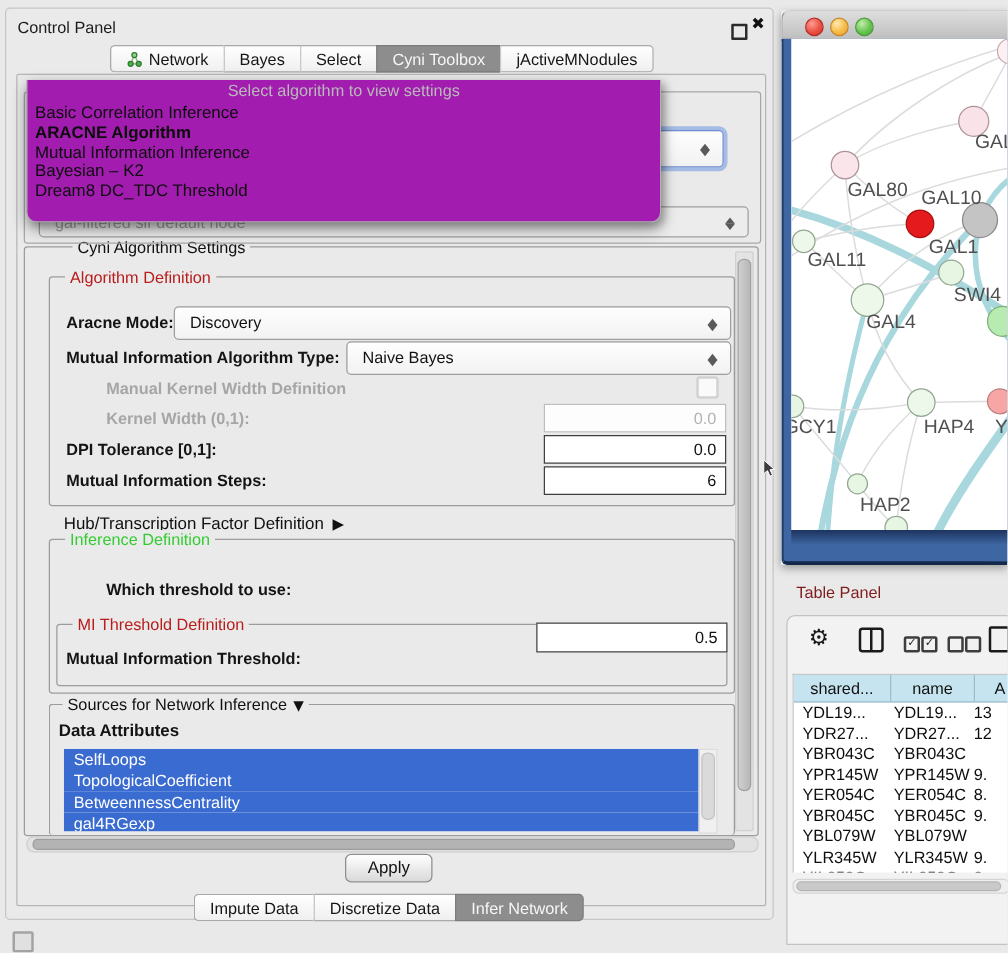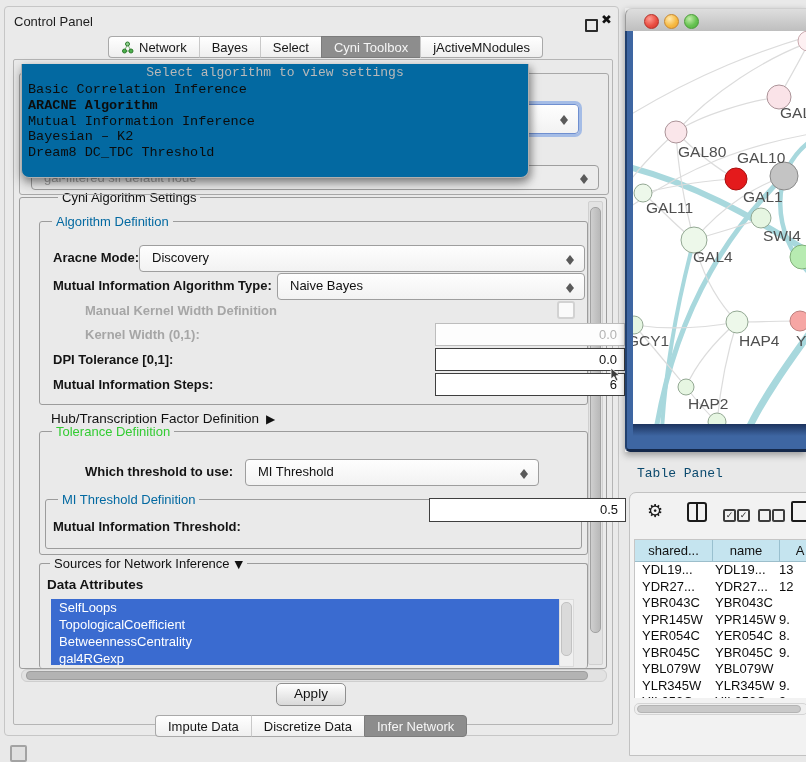--- a/index.html
+++ b/index.html
@@ -10,21 +10,21 @@
   .ico{font-family:"DejaVu Sans",sans-serif;}
 
   
   #cp{left:4px;top:6px;width:613px;height:728px;background:#eaeaea;
       border:1px solid #c6c6c6;border-radius:4px;}
   #cp-title{left:9px;top:7px;font-size:13px;color:#1c1c1c;}
   #cp-float{left:580px;top:12px;width:9px;height:9px;border:2px solid #2b2b2b;border-radius:1px;}
   #cp-close{left:596px;top:5px;font-size:13px;font-weight:bold;color:#111;}
 
   .tabbar{display:flex;height:22px;}
-  #tab-bar{left:83px;top:29px;margin-left:20px;}
+  #tab-bar{left:83px;top:29px;}
   #bottom-tabs{left:150px;top:708px;}
   .tab{font-size:13px;line-height:21px;padding:0 12px;color:#161616;white-space:nowrap;
        background:linear-gradient(#ffffff,#efefef);
        border-top:1px solid #a9a9a9;border-bottom:1px solid #a9a9a9;}
   .tab.first{border-left:1px solid #a9a9a9;border-radius:4px 0 0 4px;}
   .tab.last{border-right:1px solid #a9a9a9;border-radius:0 4px 4px 0;}
   .tab+.tab{border-left:1px solid #c9c9c9;}
   .tab.sel{background:#8d8d8d;color:#f6f6f6;border-color:#7c7c7c;}
   .tab .nicon{display:inline-block;vertical-align:-2px;margin-right:5px;}
 
@@ -39,31 +39,31 @@
   .combo::before{content:"";position:absolute;right:10px;top:calc(50% - 8px);
          border:4px solid transparent;border-bottom:5px solid #5a5a5a;}
   .combo::after{content:"";position:absolute;right:10px;top:calc(50% + 1px);
          border:4px solid transparent;border-top:5px solid #5a5a5a;}
   #focus-combo{left:440px;top:97px;width:132px;height:28px;z-index:6;
          border-color:#6f8fd0;box-shadow:0 0 0 3px rgba(105,150,225,.55);}
   #disabled-combo{left:26px;top:158px;width:566px;height:23px;z-index:6;
          background:#ececec;color:#a0a0a0;}
   #disabled-combo .ctext{line-height:23px;color:#a0a0a0;}
 
-  #popup{left:16px;top:57px;width:506px;height:113px;z-index:40;background:#0369a1;
+  #popup{left:16px;top:57px;width:506px;height:113px;z-index:40;background:#a21caf;
          border:1px solid #b0b0b0;border-top:none;border-radius:0 0 8px 8px;
-         box-shadow:0 5px 12px rgba(0,0,0,.38),3px 3px 6px rgba(0,0,0,.18);overflow:hidden;font-family:Liberation Mono, monospace;}
+         box-shadow:0 5px 12px rgba(0,0,0,.38),3px 3px 6px rgba(0,0,0,.18);overflow:hidden;}
   #popup .prompt{height:17px;text-align:center;font-size:13px;color:#b9b9b9;padding-top:1px;}
   .algo-item{font-size:13.5px;line-height:15.8px;padding-left:6px;color:#0c0c0c;white-space:nowrap;}
   .algo-item.bold{font-weight:bold;}
 
   .group{position:absolute;border:1px solid #9c9c9c;border-radius:3px;}
   .glabel{position:absolute;top:-8px;background:#eaeaea;padding:0 4px;font-size:13px;
           color:#111;white-space:nowrap;}
-  .glabel.blue{color:#0369a1;}
+  .glabel.blue{color:#b91c1c;}
   .glabel.green{color:#33cc33;}
 
   #settings{left:14px;top:190px;width:586px;height:470px;}
   #settings-legend{left:38px;}
   #vscroll{left:583px;top:194px;width:13px;height:462px;background:#e3e3e3;
            border:1px solid #d0d0d0;border-radius:2px;}
   #vthumb{left:1px;top:5px;width:9px;height:424px;background:linear-gradient(90deg,#cfcfcf,#b8b8b8);
           border:1px solid #a2a2a2;border-radius:5px;}
 
   #algdef{left:34px;top:214px;width:547px;height:182px;}
@@ -75,21 +75,21 @@
   #combo-aracne{left:134px;top:238px;width:444px;height:25px;}
   #lbl-mitype{left:48px;top:266px;line-height:25px;}
   #combo-mitype{left:272px;top:266px;width:306px;height:25px;}
   #lbl-manual{left:48px;top:296px;line-height:15px;}
   #chk-manual{left:552px;top:294px;width:14px;height:14px;border:2px solid #d2d2d2;
               border-radius:3px;background:#fafafa;}
   #lbl-kernel{left:48px;top:317px;line-height:22px;}
   #lbl-dpi{left:48px;top:342px;line-height:22px;}
   #lbl-steps{left:48px;top:367px;line-height:22px;text-align:center;}
   .field{position:absolute;background:#fff;border:1px solid #3f3f3f;font-size:13px;
-         text-align:right;padding-right:7px;color:#111;line-height:21px;padding-left:44px;}
+         text-align:right;padding-right:7px;color:#111;line-height:21px;}
   .field.disabled{border-color:#bdbdbd;color:#b3b3b3;background:#fdfdfd;}
   #fld-kernel{left:430px;top:316px;width:137px;height:21px;}
   #fld-dpi{left:430px;top:341px;width:137px;height:21px;}
   #fld-steps{left:430px;top:366px;width:137px;height:21px;}
 
   #hub-row{left:46px;top:404px;font-size:13.5px;color:#101010;line-height:16px;}
   #hub-row .tri{font-size:12px;margin-left:7px;}
 
   #threshold{left:34px;top:424px;width:547px;height:122px;}
   #threshold-legend{left:12px;}
@@ -138,21 +138,21 @@
              border:1px solid #4a9e38;}
   #net-frame{left:0;top:23px;width:181px;height:421px;background:#3e66a2;
              border-left:2px solid #21406e;border-bottom:3px solid #14284a;
              border-radius:0 0 0 5px;box-sizing:border-box;}
   #net-canvas{left:8px;top:23px;width:173px;height:393px;background:#ffffff;overflow:hidden;}
   #blue-shadow{left:8px;top:416px;width:173px;height:12px;
                background:linear-gradient(rgba(8,20,52,.62),rgba(8,20,52,0));}
   #net-svg{display:block;}
 
   
-  #tp-title{left:637px;top:466px;font-size:13px;color:#0c4a6e;font-family:Liberation Mono, monospace;}
+  #tp-title{left:637px;top:466px;font-size:13px;color:#7f1d1d;}
   #tpanel{left:629px;top:492px;width:177px;height:262px;background:#f2f2f2;
           border:1px solid #c2c2c2;border-radius:7px 0 0 0;}
   #tb-gear{left:17px;top:7px;font-size:18px;color:#1a1a1a;line-height:22px;}
   #tb-cols{left:57px;top:9px;width:16px;height:16px;border:2px solid #1a1a1a;border-radius:3px;
            background:linear-gradient(#1a1a1a,#1a1a1a) 50% 0/2px 100% no-repeat;}
   .cbox{position:absolute;top:16px;width:9px;height:9px;border:2px solid #3d3d3d;border-radius:2px;
         font-size:9px;line-height:9px;text-align:center;color:#2c2c2c;}
   #tb-chk1{left:93px;} #tb-chk2{left:107px;} #tb-un1{left:128px;} #tb-un2{left:142px;}
   #tb-doc{left:161px;top:8px;width:13px;height:17px;border:2px solid #1a1a1a;border-radius:2px;}
 
@@ -245,26 +245,23 @@
     <div class="field" id="fld-dpi">0.0</div>
 
     <div class="lbl" id="lbl-steps">Mutual Information Steps:</div>
     <div class="field" id="fld-steps">6</div>
 
     <div class="abs" id="hub-row">
       <span>Hub/Transcription Factor Definition</span><span class="tri ico">▶</span>
     </div>
 
     <div class="group" id="threshold">
-      <span class="glabel green" id="threshold-legend">Tolerance Definition</span>
+      <span class="glabel green" id="threshold-legend">Inference Definition</span>
     </div>
     <div class="lbl" id="lbl-which">Which threshold to use:</div>
-    <div class="combo" id="combo-which">
-      <span class="ctext">MI Threshold</span>
-    </div>
 
     <div class="group" id="mithr">
       <span class="glabel blue" id="mithr-legend">MI Threshold Definition</span>
     </div>
     <div class="lbl" id="lbl-mithr">Mutual Information Threshold:</div>
     <div class="field" id="fld-mithr">0.5</div>
 
     <div class="group" id="sources">
       <span class="glabel" id="sources-legend"><span>Sources for Network Inference</span><span class="tri ico">▼</span></span>
     </div>

